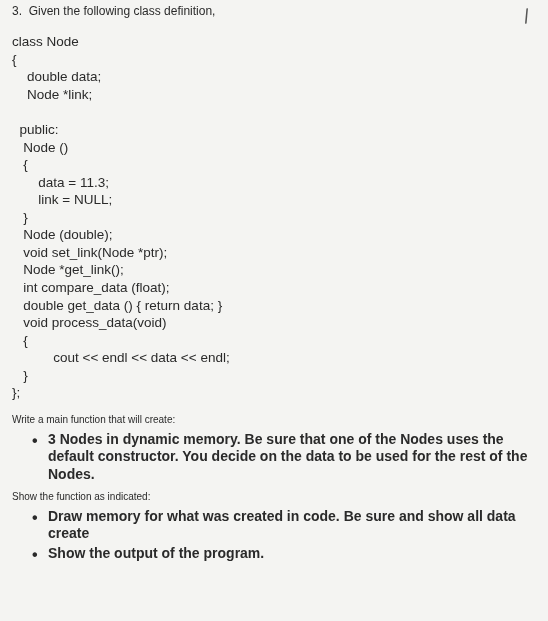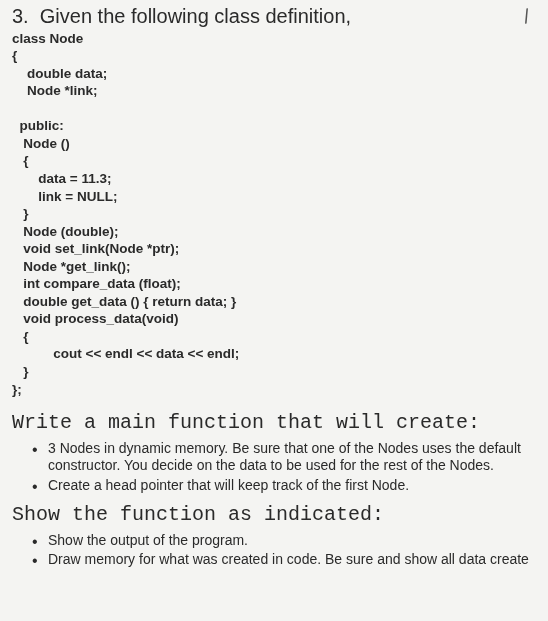--- a/index.html
+++ b/index.html
@@ -13,46 +13,45 @@
       background: #f4f4f2;
       font-family: Arial, Helvetica, sans-serif;
       color: #2a2a2a;
       padding: 4px 16px 4px 12px;
       font-size: 13.5px;
       line-height: 1.28;
       position: relative;
       overflow: hidden;
     }
     .question-header {
-      margin-bottom: 0;
-      font-size: 20px;
+      margin-bottom: 14px;
+      font-size: 12px;
     }
     .code-block {
       font-family: Arial, Helvetica, sans-serif;
       white-space: pre;
       font-size: 13.5px;
       line-height: 1.3;
       margin-bottom: 12px;
-      font-weight: bold;
     }
     .section-intro {
-      font-size: 20px;
+      font-size: 10px;
       margin-top: 8px;
       margin-bottom: 4px;
-      font-family: Liberation Mono, monospace;
     }
     ul {
       list-style: none;
       padding-left: 36px;
     }
     li {
       position: relative;
       margin-bottom: 2px;
       font-size: 14px;
       line-height: 1.25;
+      font-weight: bold;
     }
     li::before {
       content: "•";
       position: absolute;
       left: -16px;
       font-size: 16px;
     }
     .corner-mark {
       position: absolute;
       top: 4px;
@@ -90,20 +89,19 @@
    double get_data () { return data; }
    void process_data(void)
    {
            cout &lt;&lt; endl &lt;&lt; data &lt;&lt; endl;
    }
 };</div>
 
 <div class="section-intro">Write a main function that will create:</div>
 <ul>
   <li>3 Nodes in dynamic memory.  Be sure that one of the Nodes uses the default constructor.  You decide on the data to be used for the rest of the Nodes.</li>
-  <li>Create a head pointer that will keep track of the first Node.</li>
 </ul>
 
 <div class="section-intro">Show the function as indicated:</div>
 <ul>
+  <li>Draw memory for what was created in code.  Be sure and show all data create</li>
   <li>Show the output of the program.</li>
-  <li>Draw memory for what was created in code.  Be sure and show all data create</li>
 </ul>
 
 </body></html>

